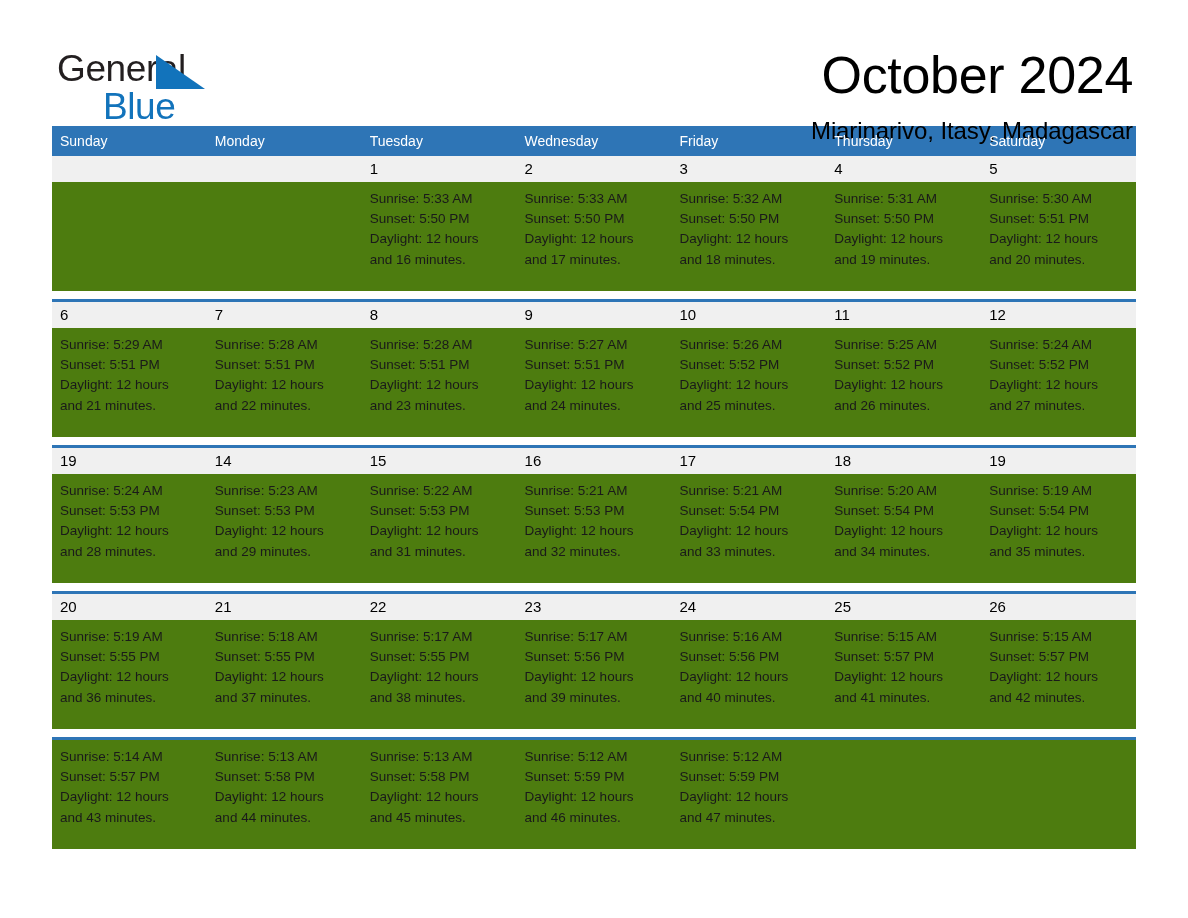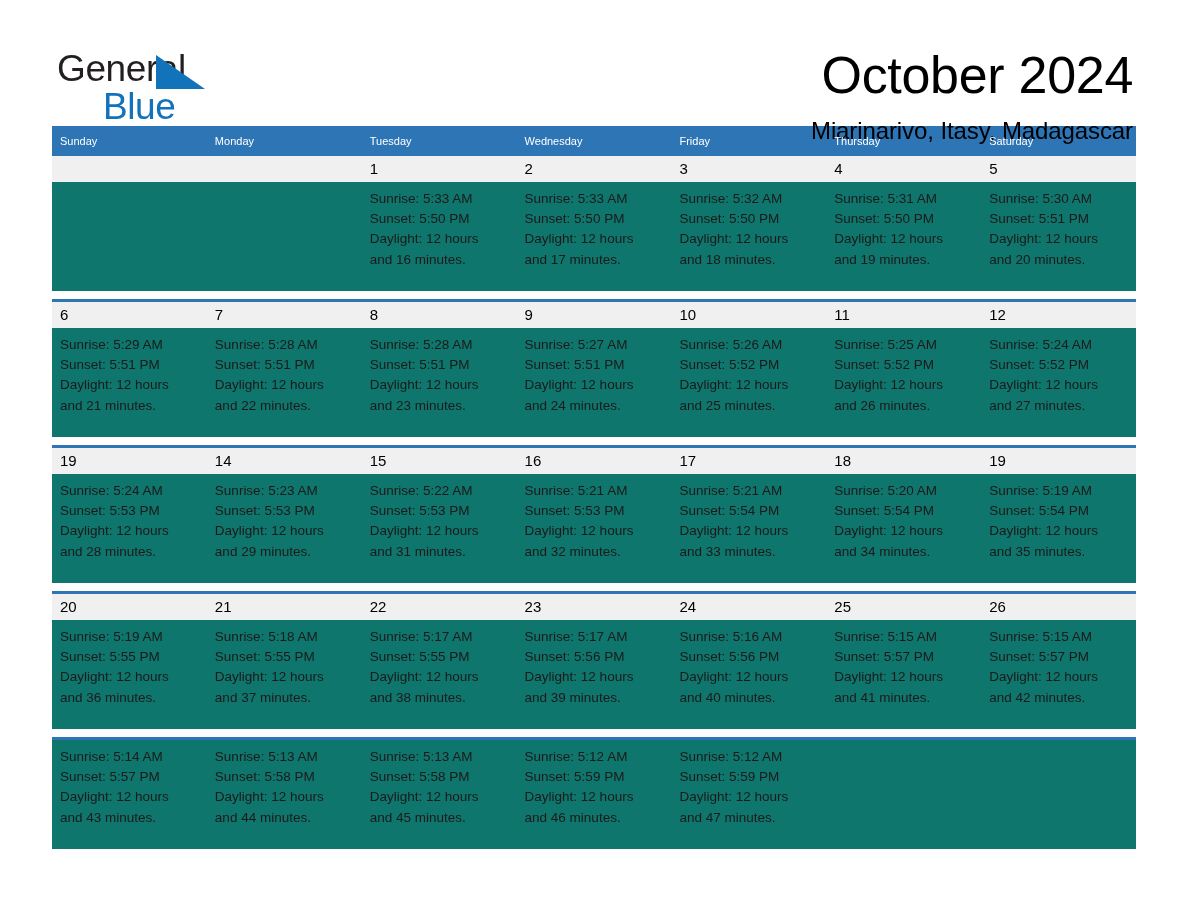--- a/index.html
+++ b/index.html
@@ -93,41 +93,41 @@
   }
 
   .weekday-row {
     display: flex;
     background: #2e75b6;
     height: 30px;
   }
   .weekday-cell {
     flex: 1 1 0;
     color: #ffffff;
-    font-size: 11px;
+    font-size: 14px;
     line-height: 30px;
     padding-left: 8px;
     white-space: nowrap;
   }
 
   .week {
     display: block;
     border-top: 3px solid #2e75b6;
   }
   .week:first-of-type {
     border-top: none;
   }
   .week-daynums {
     display: flex;
     background: #f0f0f0;
     height: 26px;
   }
   .week-body {
     display: flex;
-    background: #0f766e;
+    background: #4d7c0f;
     height: 109px;
   }
   .daynum-cell {
     flex: 1 1 0;
     font-size: 15px;
     line-height: 26px;
     padding-left: 8px;
     color: #000000;
   }
   .body-cell {

